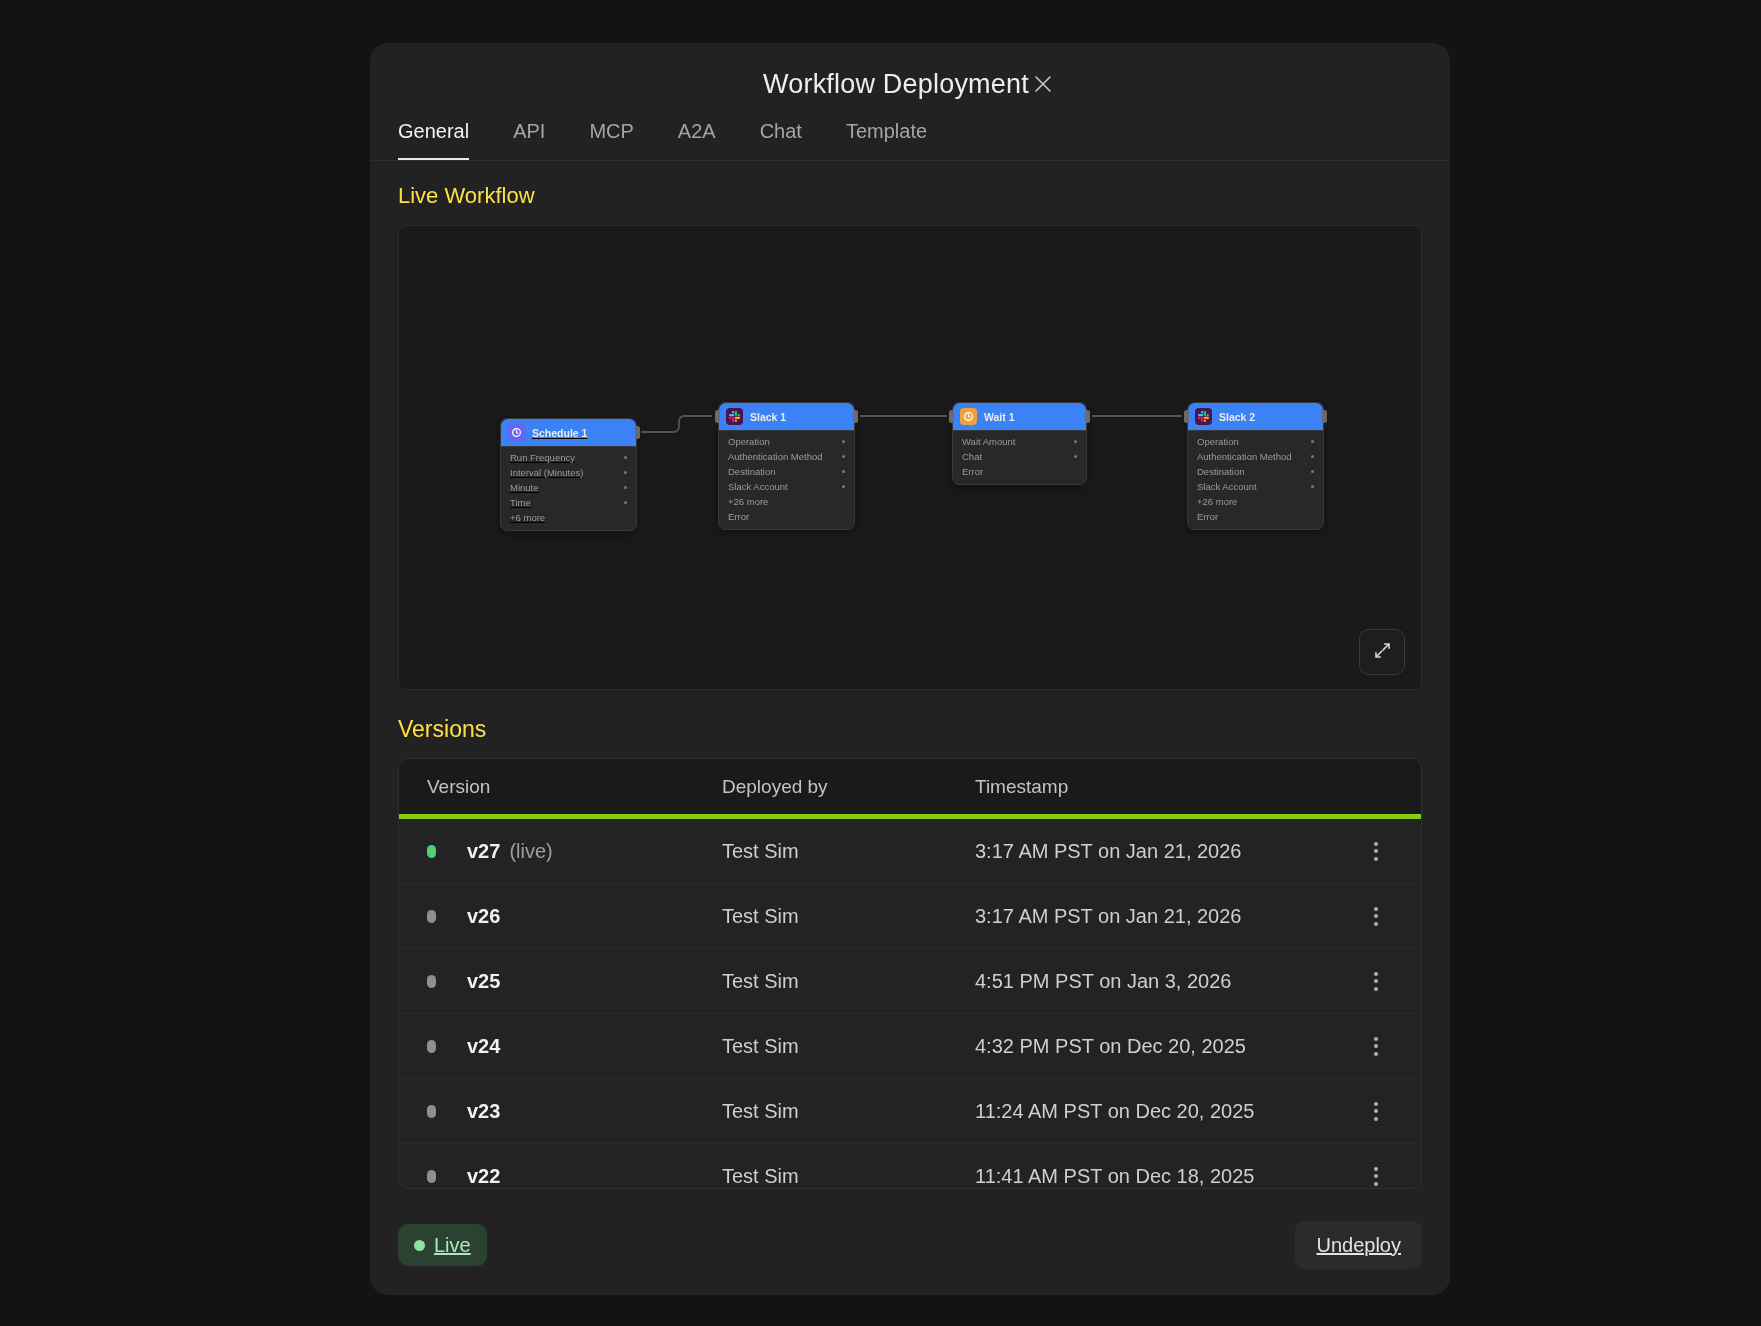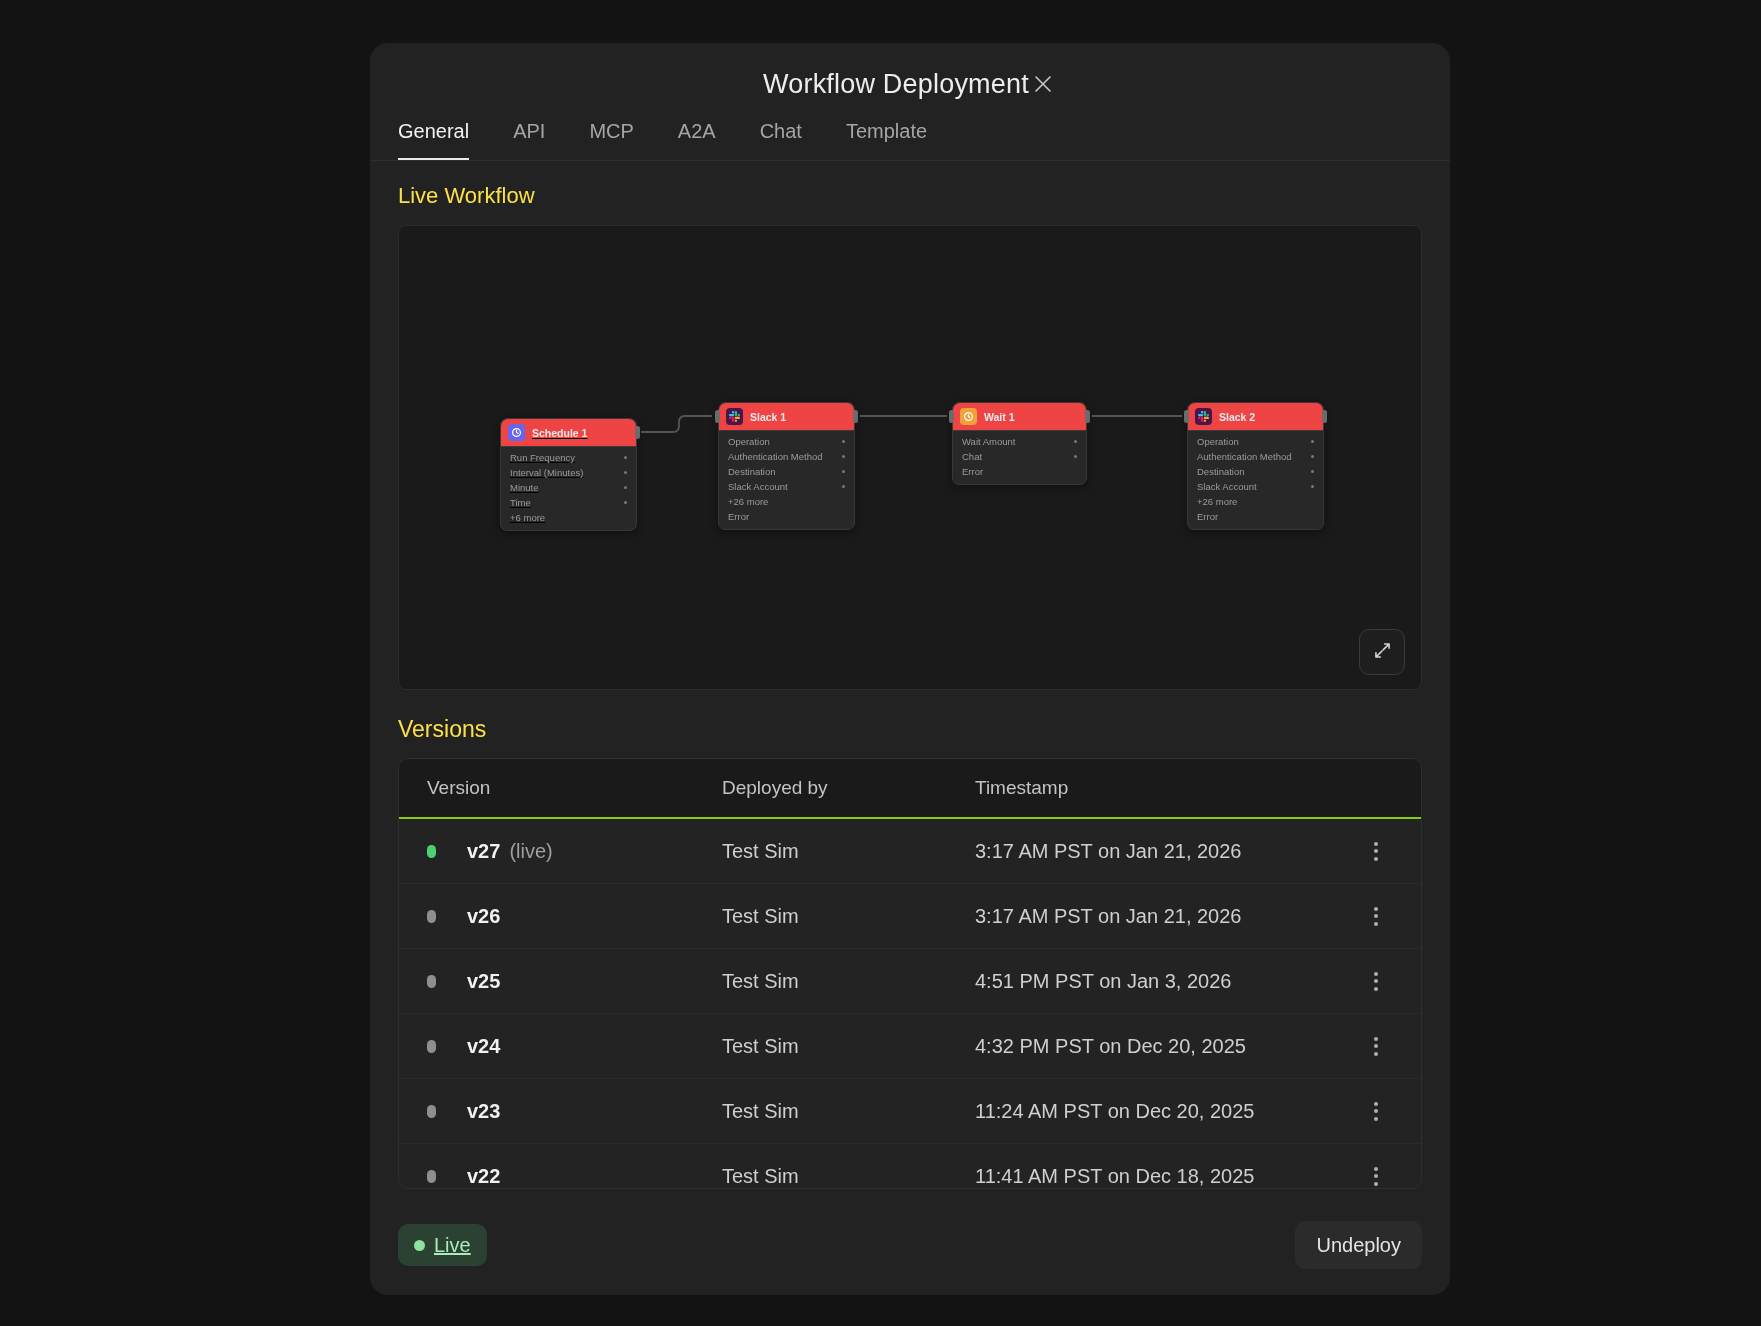--- a/index.html
+++ b/index.html
@@ -39,21 +39,21 @@
     position:relative; overflow:hidden;
   }
   .edges-svg { position:absolute; left:0; top:0; }
   .wf-node {
     position:absolute; width:137px; background:#282828;
     border:1px solid #383838; border-radius:7px;
     box-shadow:0 3px 10px rgba(0,0,0,.4);
   }
   .wf-node-header {
     height:28px; display:flex; align-items:center; gap:7px; padding:0 7px;
-    background:#ef4444; border-bottom:1px solid #3a3a3a; border-radius:7px 7px 0 0;
+    background:#3b82f6; border-bottom:1px solid #3a3a3a; border-radius:7px 7px 0 0;
     position:relative;
   }
   .wf-icon { width:17px; height:17px; border-radius:4px; display:flex; align-items:center; justify-content:center; flex:none; }
   .icon-schedule { background:#6466f1; }
   .icon-slack { background:#4a154b; }
   .icon-wait { background:#f0a13a; }
   .wf-title { font-size:10.5px; font-weight:700; color:#ebebeb; white-space:nowrap; }
   .wf-body { padding:3px 0 5px; }
   .wf-field { height:15px; display:flex; align-items:center; justify-content:space-between; padding:0 9px; }
   .wf-field-label { font-size:9.5px; color:#9b9b9b; white-space:nowrap; }
@@ -72,21 +72,21 @@
     display:flex; align-items:center; justify-content:center; cursor:pointer;
   }
 
   
   .table {
     border:1px solid #2f2f2f; border-radius:10px; background:#232323;
     height:431px; overflow:hidden;
   }
   .thead {
     display:flex; align-items:center; height:60px; background:#1a1a1a;
-    border-bottom:2px solid #84cc16; font-size:19px; color:#c3c3c3;
+    border-bottom:5px solid #84cc16; font-size:19px; color:#c3c3c3;
   }
   .trow {
     display:flex; align-items:center; height:65px; font-size:20px; color:#cfcfcf;
     border-bottom:1px solid rgba(255,255,255,.035); cursor:pointer;
   }
   .col-version { width:323px; padding-left:28px; display:flex; align-items:center; }
   .col-deployed { width:253px; }
   .col-timestamp { flex:1; }
   .col-menu { width:90px; display:flex; justify-content:center; }
   .vdot { width:9px; height:13px; border-radius:4.5px; background:#8f8f8f; margin-right:31px; flex:none; }
@@ -100,20 +100,21 @@
   .modal-footer { padding:24px 28px 26px; display:flex; justify-content:space-between; align-items:center; }
   .live-badge {
     display:flex; align-items:center; gap:9px; height:42px; padding:0 16px;
     border-radius:10px; background:#2b4132; color:#a9ecb9; font-size:20px;text-decoration:underline;
   }
   .live-badge-dot { width:11px; height:11px; border-radius:50%; background:#8ce3a0; }
   .undeploy-btn {
     height:48px; padding:0 21px; border-radius:10px; background:#2b2b2b;
     color:#e4e4e4; font-size:20px; border:none; cursor:pointer;
     font-family:"Liberation Sans","DejaVu Sans",sans-serif;
+    text-decoration:underline;
   }
 </style>
 </head>
 <body>
 
 <div class="modal">
 
   <div class="modal-header">
     <div class="title-row">
       <div class="modal-title">Workflow Deployment</div>

